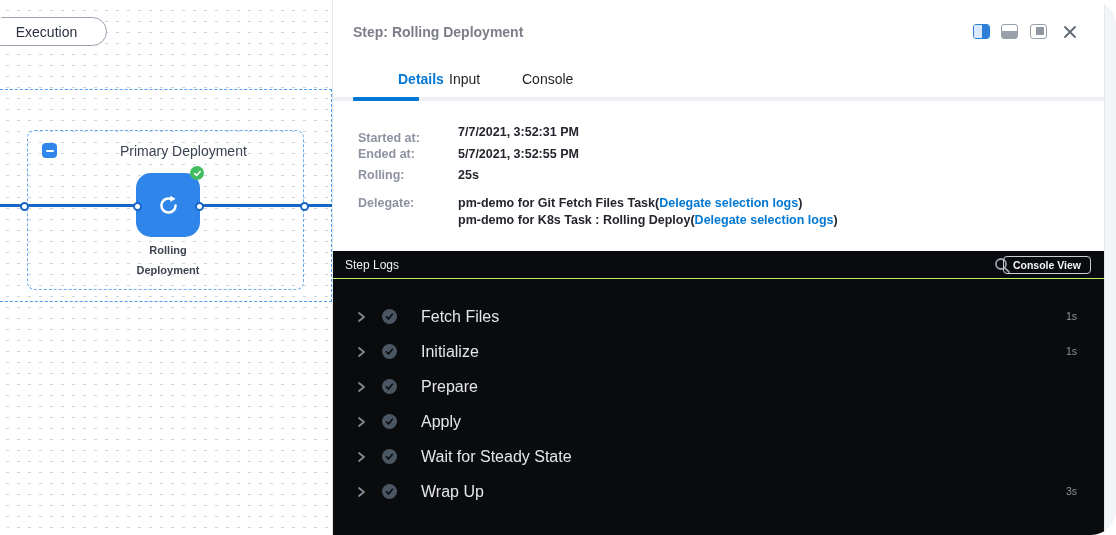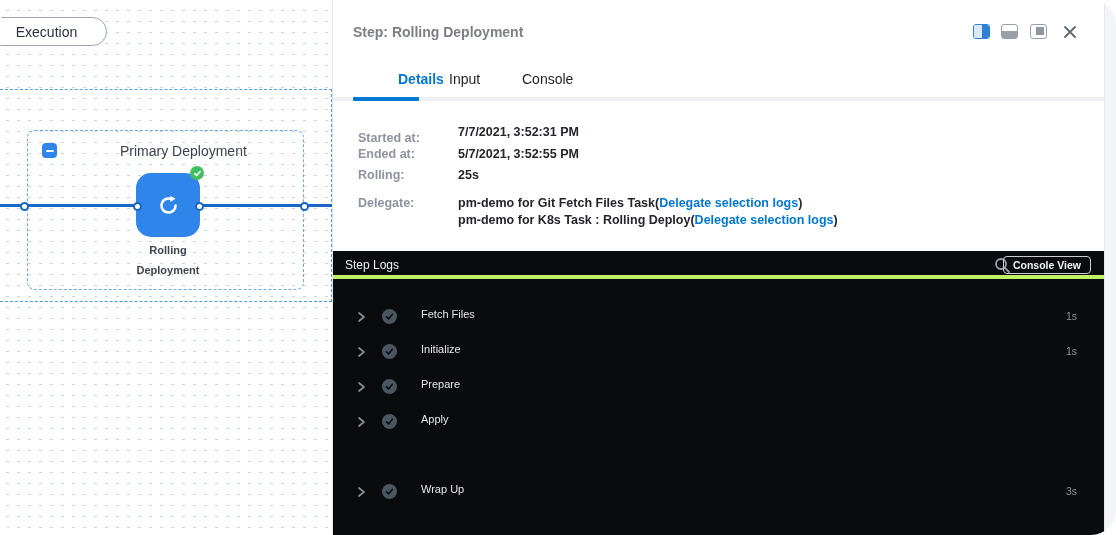--- a/index.html
+++ b/index.html
@@ -74,33 +74,33 @@
   .tab.t0 { left:29px;padding-left:36px; } .tab.t1 { left:116px; } .tab.t2 { left:189px; }
   .tab-track { position:absolute; left:0; right:0; top:97px; height:4px; background:#eef0f3; }
   .tab-underline { position:absolute; left:20px; top:97px; width:66px; height:4px; background:#0278d5; border-radius:1px; z-index:2; }
 
   .d-label { position:absolute; left:25px; font-size:12.5px; font-weight:600; color:#8f93a1; }
   .d-value { position:absolute; left:125px; font-size:12.5px; font-weight:700; color:#25252e; }
   .d-link  { color:#0278d5; cursor:pointer; }
 
   
   .console { position:absolute; left:0; top:251px; width:772px; height:284px; background:#0a0b0d; }
-  .console-header { position:absolute; left:0; top:0; width:100%; height:28px; background:#0a0b0e; border-bottom:4px solid #bef264; }
+  .console-header { position:absolute; left:0; top:0; width:100%; height:28px; background:#0a0b0e; border-bottom:1px solid #bef264; }
   .console-title { position:absolute; left:12px; top:0; line-height:28px; font-size:12px; color:#eff1f2; }
   .search-icon { position:absolute; right:94px; top:6px; width:17px; height:17px; cursor:pointer; }
   .console-view-btn {
     position:absolute; right:14px; top:5px; height:18px; padding:0 9px;
     border:1px solid #c9ced4; border-radius:4px; background:transparent;
     color:#f3f4f5; font-size:10.5px; font-weight:600; line-height:16px;
     font-family:"Liberation Sans", sans-serif; cursor:pointer;
   }
   .log-row { position:absolute; left:0; right:0; height:35px; cursor:pointer; }
   .log-row .chev { position:absolute; left:24px; top:12px; }
   .log-row .check { position:absolute; left:49px; top:10px; }
-  .log-row .lbl { position:absolute; left:88px; top:9px; font-size:11px; color:#e4e6e8; }
+  .log-row .lbl { position:absolute; left:88px; top:9px; font-size:16px; color:#e4e6e8; }
   .log-row .dur { position:absolute; right:28px; top:11px; font-size:10.5px; color:#8e9297; }
 
   .scroll-gutter { position:absolute; left:1104px; top:0; width:12px; height:535px; background:#f2f4f7; border-left:1px solid #e5e8ec; }
 </style>
 </head>
 <body>
 
 <div class="screen">
 
   <div class="canvas">
@@ -225,20 +225,31 @@
             <path d="M2 2 L7 6 L2 10" fill="none" stroke="#858d95" stroke-width="1.7" stroke-linecap="round" stroke-linejoin="round"></path>
           </svg>
         <svg class="check" width="15" height="15" viewBox="0 0 15 15">
             <circle cx="7.5" cy="7.5" r="7.5" fill="#4a5763"></circle>
             <path d="M4.4 7.8 L6.5 9.9 L10.4 5.3" fill="none" stroke="#0a0b0d" stroke-width="1.6" stroke-linecap="round" stroke-linejoin="round"></path>
           </svg>
         <span class="lbl">Apply</span>
         <span class="dur"></span>
       </div>
 
+      <div class="log-row" style="top:188px;">
+        <svg class="chev" width="9" height="12" viewBox="0 0 9 12">
+            <path d="M2 2 L7 6 L2 10" fill="none" stroke="#858d95" stroke-width="1.7" stroke-linecap="round" stroke-linejoin="round"></path>
+          </svg>
+        <svg class="check" width="15" height="15" viewBox="0 0 15 15">
+            <circle cx="7.5" cy="7.5" r="7.5" fill="#4a5763"></circle>
+            <path d="M4.4 7.8 L6.5 9.9 L10.4 5.3" fill="none" stroke="#0a0b0d" stroke-width="1.6" stroke-linecap="round" stroke-linejoin="round"></path>
+          </svg>
+        <span class="lbl">Wait for Steady State</span>
+        <span class="dur"></span>
+      </div>
 
       <div class="log-row" style="top:223px;">
         <svg class="chev" width="9" height="12" viewBox="0 0 9 12">
             <path d="M2 2 L7 6 L2 10" fill="none" stroke="#858d95" stroke-width="1.7" stroke-linecap="round" stroke-linejoin="round"></path>
           </svg>
         <svg class="check" width="15" height="15" viewBox="0 0 15 15">
             <circle cx="7.5" cy="7.5" r="7.5" fill="#4a5763"></circle>
             <path d="M4.4 7.8 L6.5 9.9 L10.4 5.3" fill="none" stroke="#0a0b0d" stroke-width="1.6" stroke-linecap="round" stroke-linejoin="round"></path>
           </svg>
         <span class="lbl">Wrap Up</span>

